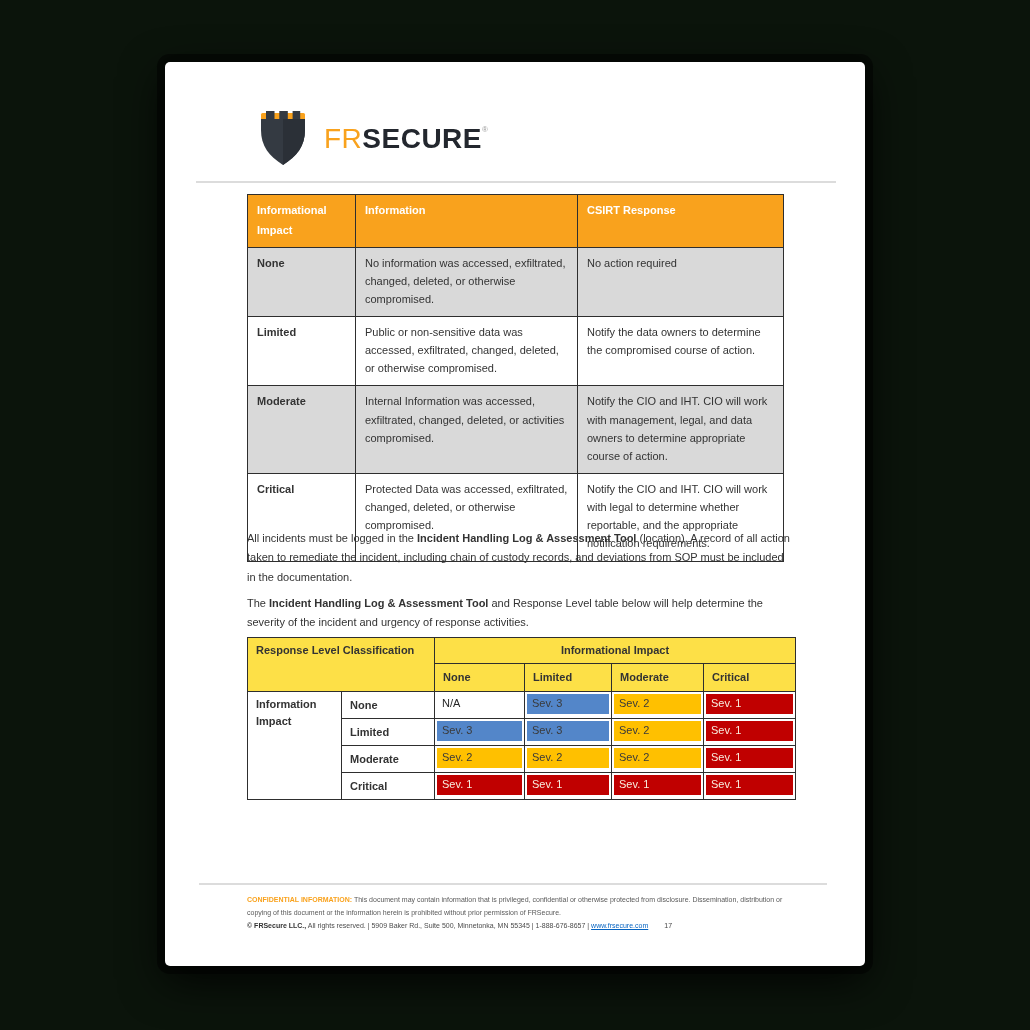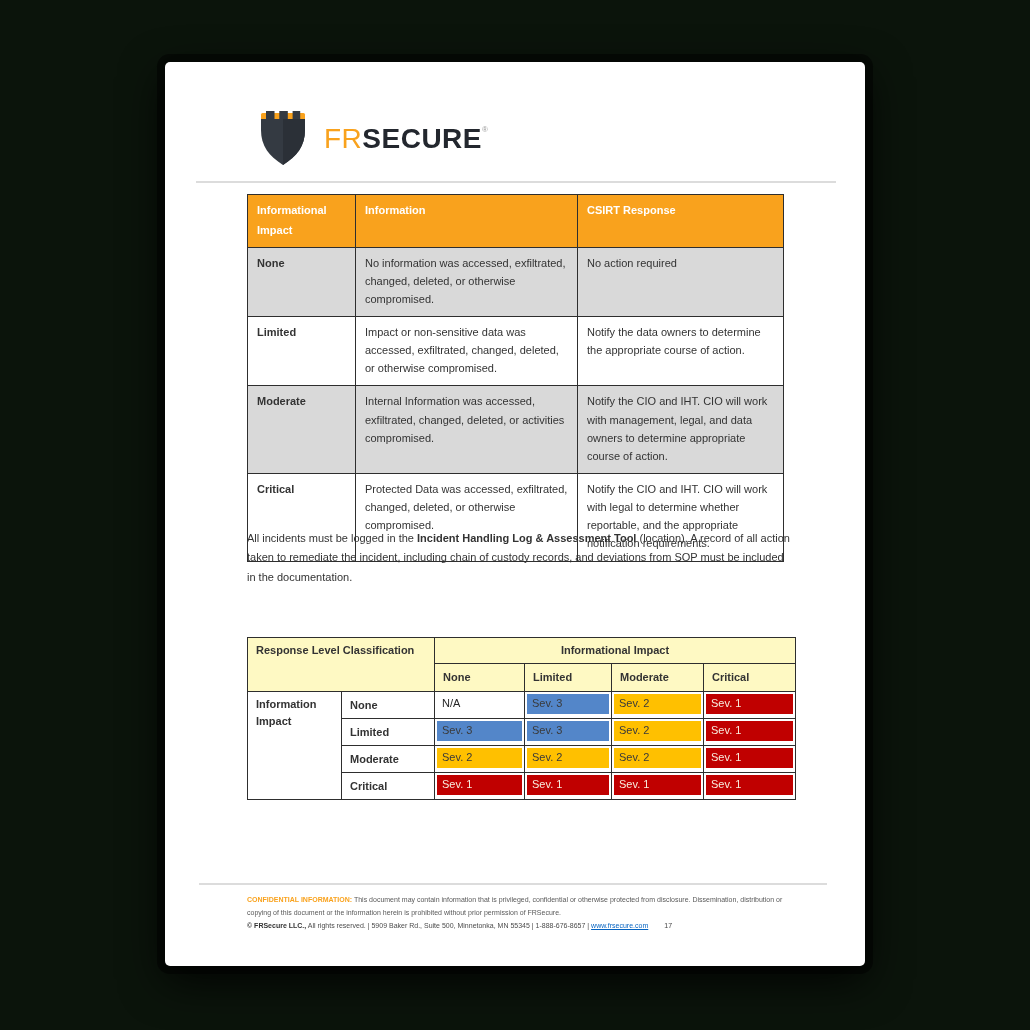--- a/index.html
+++ b/index.html
@@ -33,21 +33,21 @@
   table{border-collapse:collapse;table-layout:fixed;color:var(--ink);}
   th,td{border:1px solid var(--border);vertical-align:top;text-align:left;}
   #impact-table{position:absolute;left:82px;top:132px;width:536px;font-size:11px;border:1.5px solid #1c1c1c;}
   #impact-table th{
     background:var(--orange);color:#ffffff;font-weight:700;
     padding:6px 9px;line-height:1.8;height:43px;font-size:11px;
   }
   #impact-table td{padding:6px 9px 8px 9px;line-height:1.65;}
   #impact-table td.impact-level{font-weight:700;}
   #severity-table{position:absolute;left:82px;top:575px;width:548px;font-size:11px;border:1.5px solid #1c1c1c;}
-  #severity-table th{padding:4px 8px;font-weight:700;line-height:1.5;background:#fef9c3;}
+  #severity-table th{padding:4px 8px;font-weight:700;line-height:1.5;background:#fde047;}
   #severity-table th.corner{vertical-align:top;height:54px;}
   #severity-table th.group{text-align:center;height:26px;}
   #severity-table th.colhead{height:28px;vertical-align:middle;}
   #severity-table td{height:27px;}
   #severity-table td.rowgroup{font-weight:700;padding:4px 8px;line-height:1.5;white-space:pre-line;vertical-align:top;}
   #severity-table td.rowlabel{font-weight:700;padding:4px 8px;vertical-align:middle;}
   #severity-table td.sev{padding:2px;vertical-align:top;margin-left:8px;}
   #severity-table td.sev .fill{min-height:20px;padding:2px 5px;line-height:1.4;}
   
   .para{position:absolute;left:82px;width:548px;font-size:11px;line-height:1.75;color:var(--ink);}
@@ -97,37 +97,38 @@
       </tr>
     </thead>
     <tbody>
         <tr style="background: rgb(217, 217, 217);">
           <td class="impact-level">None</td>
           <td>No information was accessed, exfiltrated, changed, deleted, or otherwise compromised.</td>
           <td>No action required</td>
         </tr>
         <tr style="background: rgb(255, 255, 255);">
           <td class="impact-level">Limited</td>
-          <td>Impact or non-sensitive data was accessed, exfiltrated, changed, deleted, or otherwise compromised.</td>
-          <td>Notify the data owners to determine the appropriate course of action.</td>
+          <td>Public or non-sensitive data was accessed, exfiltrated, changed, deleted, or otherwise compromised.</td>
+          <td>Notify the data owners to determine the compromised course of action.</td>
         </tr>
         <tr style="background: rgb(217, 217, 217);">
           <td class="impact-level">Moderate</td>
           <td>Internal Information was accessed, exfiltrated, changed, deleted, or activities compromised.</td>
           <td>Notify the CIO and IHT. CIO will work with management, legal, and data owners to determine appropriate course of action.</td>
         </tr>
         <tr style="background: rgb(255, 255, 255);">
           <td class="impact-level">Critical</td>
           <td>Protected Data was accessed, exfiltrated, changed, deleted, or otherwise compromised.</td>
           <td>Notify the CIO and IHT. CIO will work with legal to determine whether reportable, and the appropriate notification requirements.</td>
         </tr>
       </tbody>
   </table>
 
   <p class="para" id="p1"><span>All incidents must be logged in the </span><b>Incident Handling Log &amp; Assessment Tool</b><span> (location).  A record of all action taken to remediate the incident, including chain of custody records, and deviations from SOP must be included in the documentation.</span></p>
+  <p class="para" id="p2"><span>The </span><b>Incident Handling Log &amp; Assessment Tool</b><span> and Response Level table below will help determine the severity of the incident and urgency of response activities.</span></p>
 
   <table id="severity-table">
     <colgroup>
         <col style="width:94px">
         <col style="width:93px">
         <col style="width:90px">
         <col style="width:87px">
         <col style="width:92px">
         <col style="width:92px">
       </colgroup>

